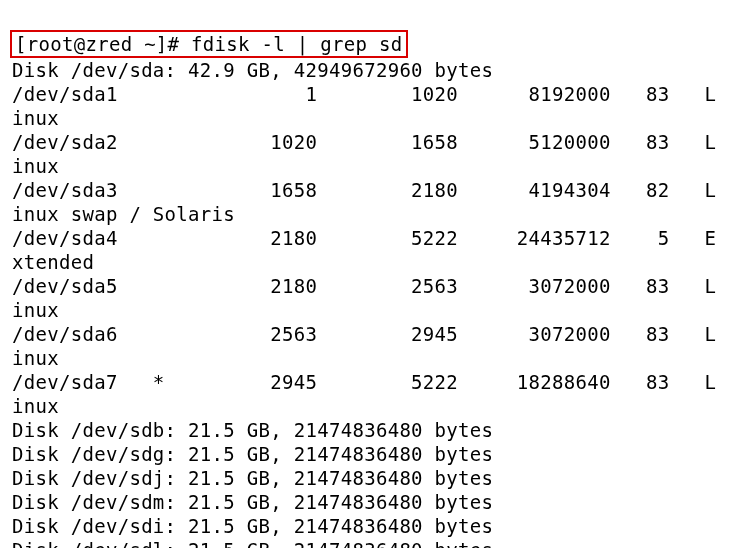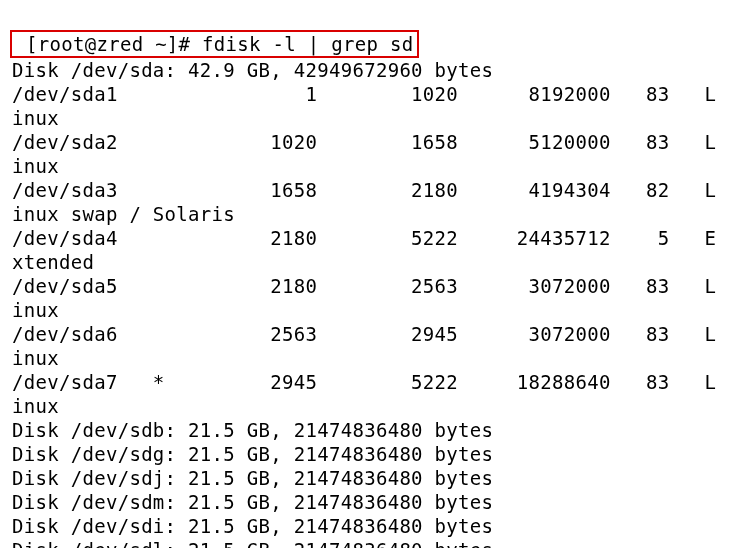--- a/index.html
+++ b/index.html
@@ -15,21 +15,21 @@
     font-size: 19px;
     line-height: 24px;
     color: #000000;
     white-space: pre;
     letter-spacing: 0.3px;
     padding: 8px 10px 10px 12px;
   }
   .cmd-highlight {
     display: inline-block;
     border: 2px solid #d90000;
-    padding: 0 4px 0 14px;
+    padding: 0 4px 0 3px;
     margin-left: -2px;
     margin-top: -2px;
   }
   .line { display: block; }
 </style>
 </head>
 <body>
 
 <div class="terminal">
 <span class="line"><span class="cmd-highlight">[root@zred ~]# fdisk -l | grep sd</span></span><span id="out"><span class="line">Disk /dev/sda: 42.9 GB, 42949672960 bytes</span><span class="line">/dev/sda1                1        1020      8192000   83   L</span><span class="line">inux</span><span class="line">/dev/sda2             1020        1658      5120000   83   L</span><span class="line">inux</span><span class="line">/dev/sda3             1658        2180      4194304   82   L</span><span class="line">inux swap / Solaris</span><span class="line">/dev/sda4             2180        5222     24435712    5   E</span><span class="line">xtended</span><span class="line">/dev/sda5             2180        2563      3072000   83   L</span><span class="line">inux</span><span class="line">/dev/sda6             2563        2945      3072000   83   L</span><span class="line">inux</span><span class="line">/dev/sda7   *         2945        5222     18288640   83   L</span><span class="line">inux</span><span class="line">Disk /dev/sdb: 21.5 GB, 21474836480 bytes</span><span class="line">Disk /dev/sdg: 21.5 GB, 21474836480 bytes</span><span class="line">Disk /dev/sdj: 21.5 GB, 21474836480 bytes</span><span class="line">Disk /dev/sdm: 21.5 GB, 21474836480 bytes</span><span class="line">Disk /dev/sdi: 21.5 GB, 21474836480 bytes</span><span class="line">Disk /dev/sdl: 21.5 GB, 21474836480 bytes</span></span>

